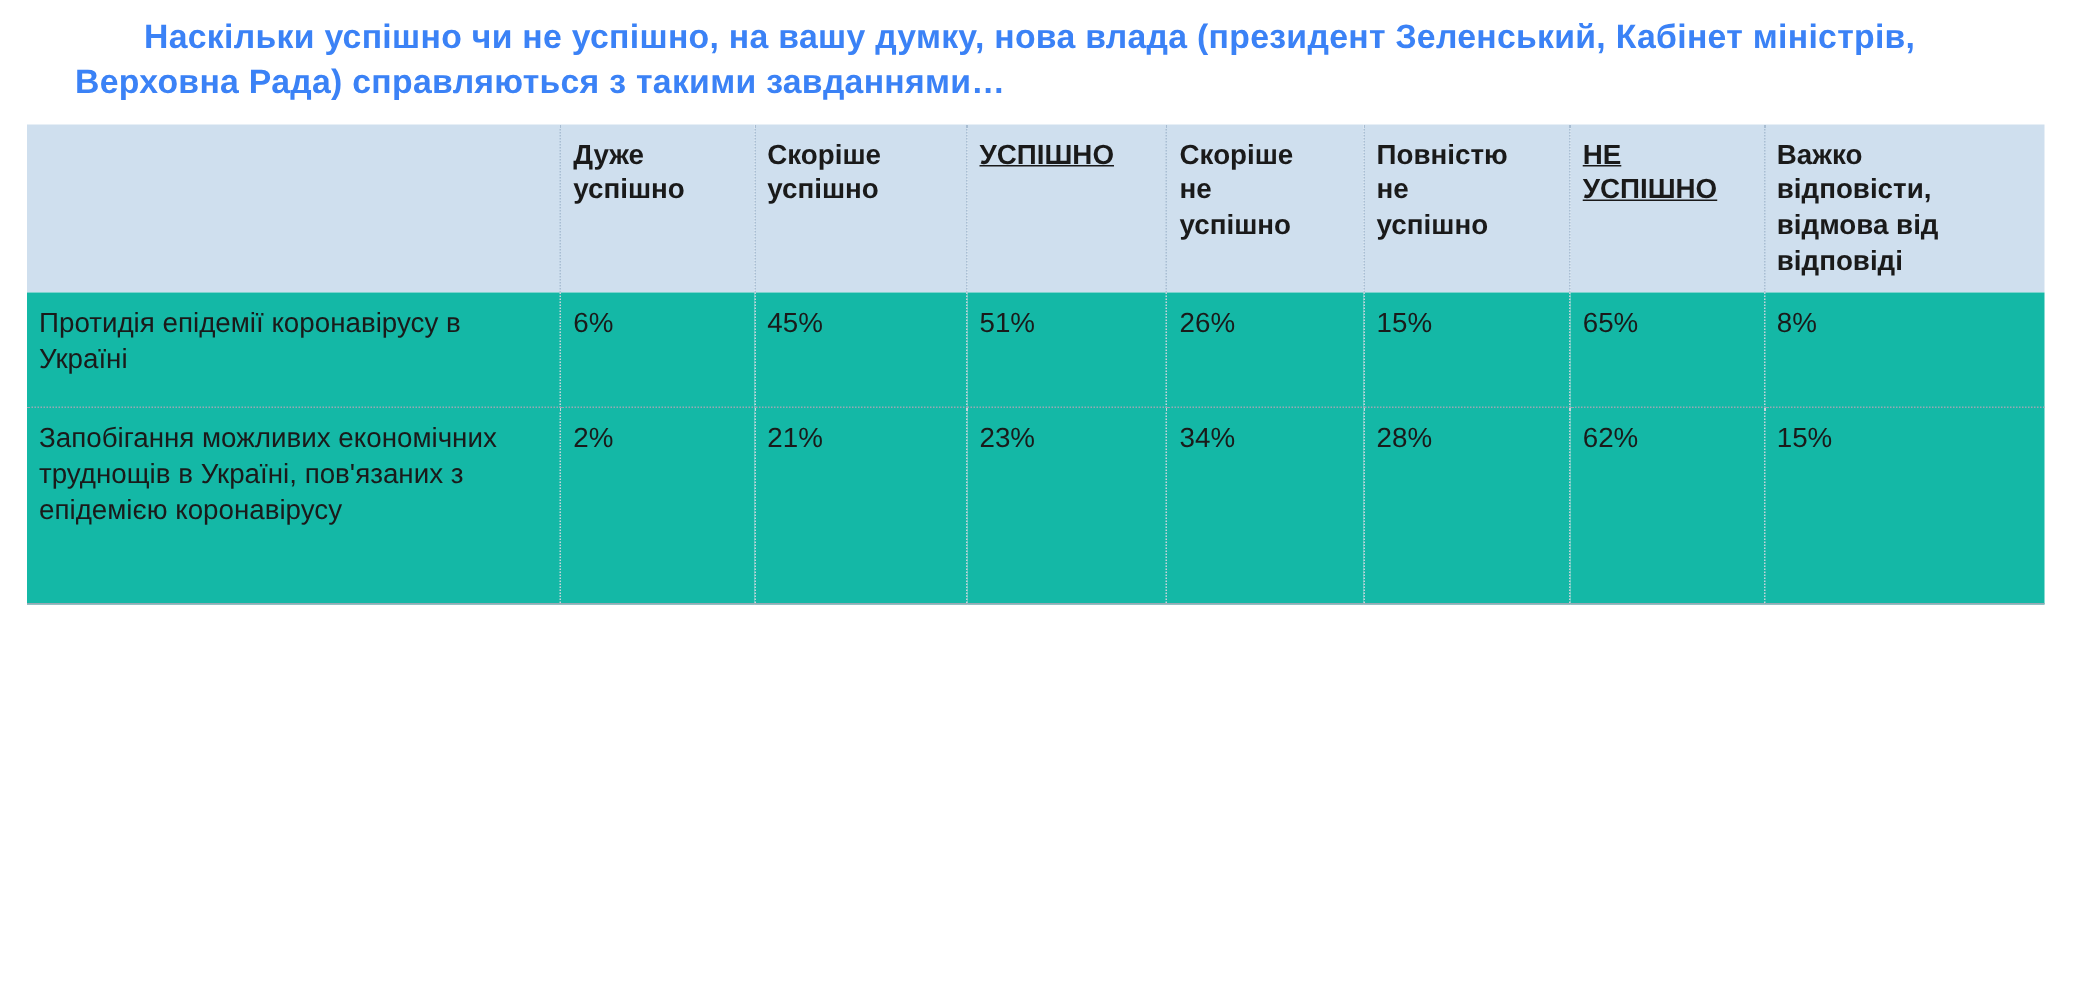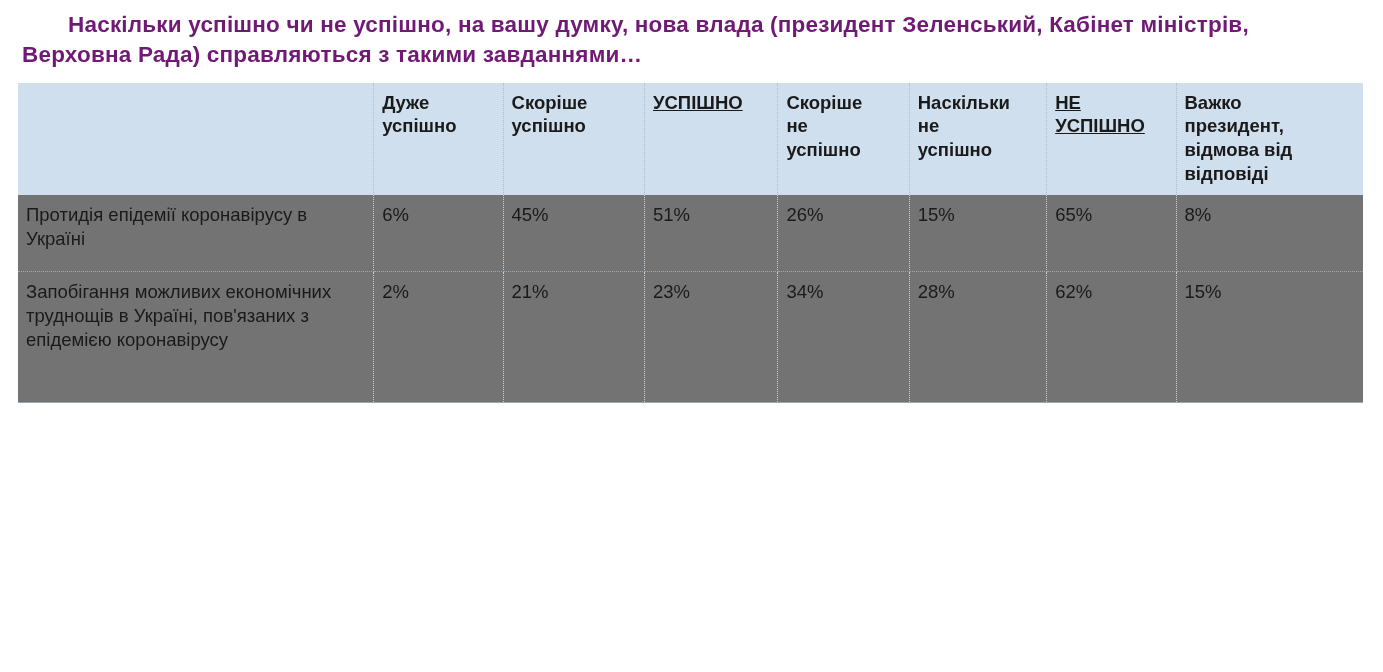--- a/index.html
+++ b/index.html
@@ -17,24 +17,25 @@
   .page {
     position: relative;
     width: 1383px;
     height: 672px;
     box-sizing: border-box;
   }
   .title {
     font-size: 22.5px;
     font-weight: bold;
     line-height: 1.35;
-    color: #701a75;
+    color: #3b82f6;
     padding: 10px 22px 0 22px;
     box-sizing: border-box;
     letter-spacing: 0.2px;
+    margin-left: 28px;
   }
   .title .indent {
     display: inline-block;
     width: 46px;
   }
   table.poll {
     border-collapse: collapse;
     width: 1345px;
     margin: 12px 0 0 18px;
     table-layout: fixed;
@@ -59,21 +60,21 @@
   }
   thead th.firstcol {
     border-right: 1px dotted #a8bdd2;
   }
   thead th .u {
     text-decoration: underline;
   }
   tbody td {
     border-bottom: 1px dotted #9aa7b4;
     border-right: 1px dotted #c9d3dc;
-    background: #737373;
+    background: #14b8a6;
   }
   tbody td:last-child {
     border-right: none;
   }
   tbody tr:last-child td {
     border-bottom: 1px solid #9aa7b4;
   }
   tbody td.label {
     padding-left: 8px;
     padding-right: 10px;
@@ -132,31 +133,31 @@
         </th>
         <th>
           <span class="u">УСПІШНО</span>
         </th>
         <th>
           <span>Скоріше</span><br>
           <span>не</span><br>
           <span>успішно</span>
         </th>
         <th>
-          <span>Наскільки</span><br>
+          <span>Повністю</span><br>
           <span>не</span><br>
           <span>успішно</span>
         </th>
         <th>
           <span class="u">НЕ</span><br>
           <span class="u">УСПІШНО</span>
         </th>
         <th>
           <span>Важко</span><br>
-          <span>президент,</span><br>
+          <span>відповісти,</span><br>
           <span>відмова від</span><br>
           <span>відповіді</span>
         </th>
       </tr>
     </thead>
     <tbody>
       <tr class="row-pad-1">
         <td class="label">Протидія епідемії коронавірусу в Україні</td>
         <td class="val">6%</td>
         <td class="val">45%</td>

